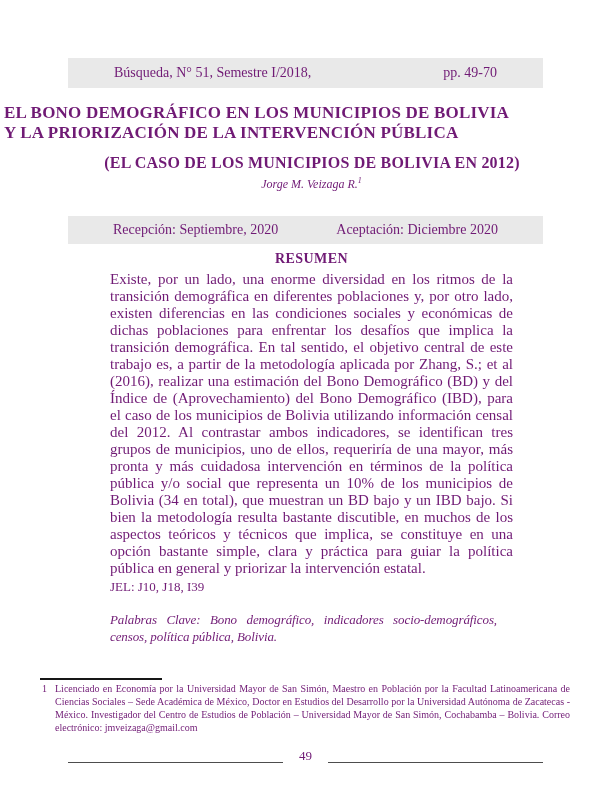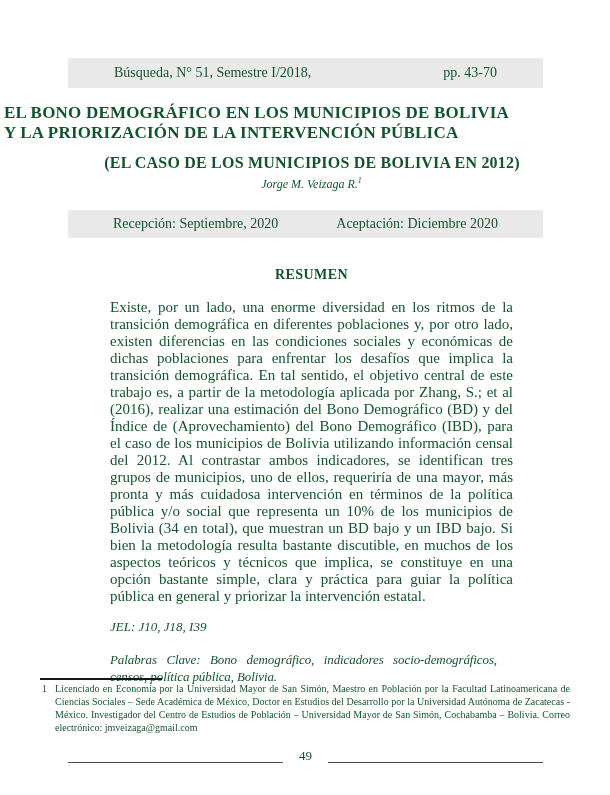--- a/index.html
+++ b/index.html
@@ -1,48 +1,48 @@
 <!DOCTYPE html>
 <html><head>
 <meta charset="utf-8">
 <style>
   html,body{margin:0;padding:0;background:#ffffff;}
   .page{
     position:relative;width:610px;height:795px;background:#ffffff;
-    font-family:"Liberation Serif","DejaVu Serif",serif;color:#14532d;overflow:hidden;
+    font-family:"Liberation Serif","DejaVu Serif",serif;color:#701a75;overflow:hidden;
   }
   .bar{
     position:absolute;left:68px;width:475px;background:#e9e9e9;
     display:flex;justify-content:space-between;align-items:center;
     box-sizing:border-box;font-size:14px;
   }
   .header-bar{top:58px;height:30px;padding:0 46px;}
-  .dates-bar{top:210px;height:28px;padding:0 45px;text-align:center;}
+  .dates-bar{top:216px;height:28px;padding:0 45px;text-align:center;}
   .title{
     position:absolute;top:99px;left:0;width:510px;margin:4px;
     text-align:left;font-size:17px;font-weight:bold;line-height:19.5px;
     white-space:pre-line;letter-spacing:0.2px;
   }
   .subtitle{
     position:absolute;top:147px;left:0;width:610px;margin:7px;
     text-align:center;font-size:16px;font-weight:bold;letter-spacing:0.2px;
   }
   .author{
     position:absolute;top:176px;left:110px;width:403px;
     text-align:center;font-style:italic;font-size:12px;
   }
   .author sup{font-size:8px;}
   .body-col{position:absolute;top:251px;left:110px;width:403px;}
   .resumen{
-    text-align:center;font-weight:bold;font-size:14px;letter-spacing:0.4px;margin:16px;
+    text-align:center;font-weight:bold;font-size:14px;letter-spacing:0.4px;margin:0;
   }
   .abstract{
     margin:4px 0 0 0;text-align:justify;font-size:15px;line-height:17px;
   }
-  .jel{margin:14px 0 0 0;font-style:italic;font-size:13px;}
+  .jel{margin:2px 0 0 0;font-size:13px;}
   .keywords{
     margin:16px 16px 0 0;font-style:italic;font-size:13px;line-height:17px;
     text-align:justify;letter-spacing:-0.1px;
   }
   .fn-sep{position:absolute;top:678px;left:40px;width:122px;border-top:2px solid #161616;}
   .footnote{
     position:absolute;top:683px;left:42px;width:528px;
     display:flex;font-size:10px;line-height:12.9px;
   }
   .fn-marker{flex:none;width:13px;}
@@ -54,21 +54,21 @@
   .rule{flex:1;border-top:1.5px solid #4d4d4d;height:0;}
   .pagenum{padding:0 16px;font-size:13px;line-height:15px;}
 </style>
 </head>
 <body>
 
 <div class="page">
 
   <div class="bar header-bar">
     <span>Búsqueda, N° 51, Semestre I/2018,</span>
-    <span>pp. 43-70</span>
+    <span>pp. 49-70</span>
   </div>
 
   <h1 class="title">EL BONO DEMOGRÁFICO EN LOS MUNICIPIOS DE BOLIVIA
 Y LA PRIORIZACIÓN DE LA INTERVENCIÓN PÚBLICA</h1>
 
   <h2 class="subtitle">(EL CASO DE LOS MUNICIPIOS DE BOLIVIA EN 2012)</h2>
 
   <div class="author"><span>Jorge M. Veizaga R.</span><sup>1</sup></div>
 
   <div class="bar dates-bar">

